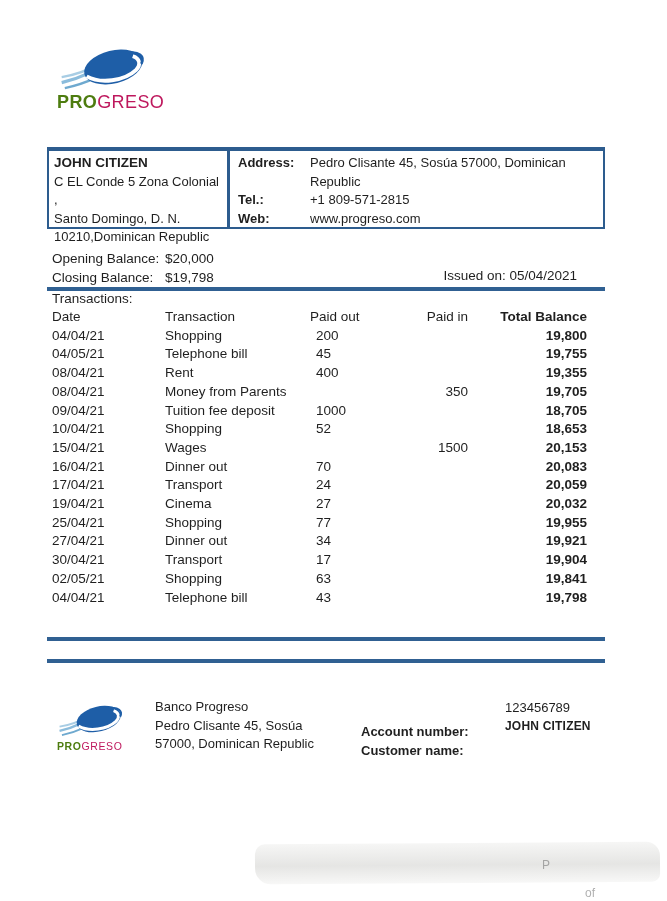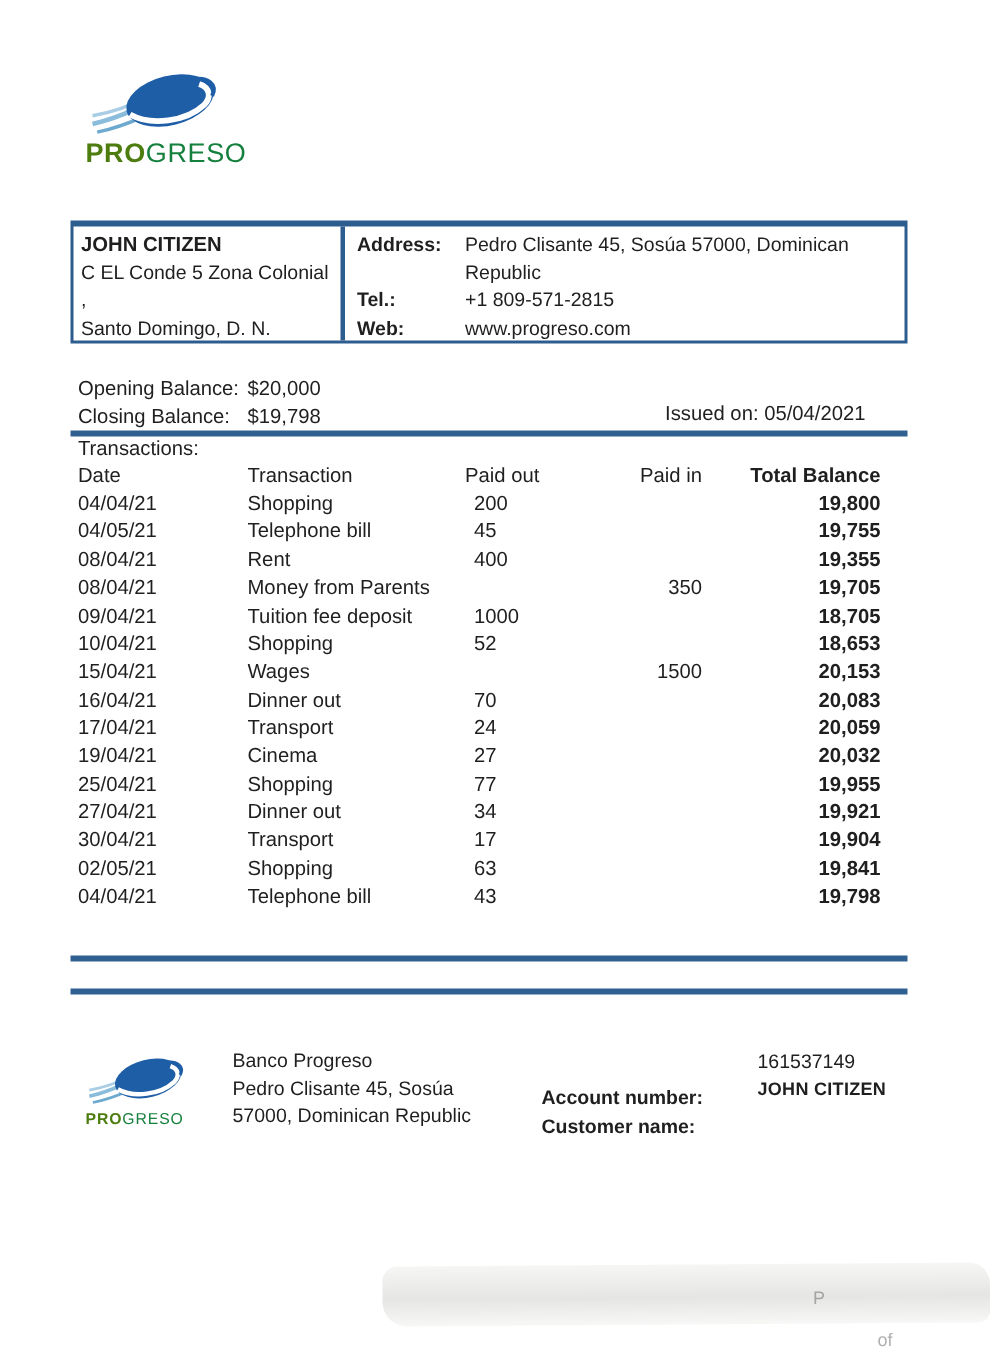--- a/index.html
+++ b/index.html
@@ -6,21 +6,21 @@
   body{width:667px;height:901px;font-family:"Liberation Sans","DejaVu Sans",sans-serif;color:#1f1f1f;}
   .page{position:relative;width:667px;height:901px;background:#fff;overflow:hidden;}
 
   
   .logo{position:absolute;}
   .logo-top{left:55px;top:42px;width:110px;}
   .logo-top svg{width:104px;height:50px;display:block;}
   .logo-text{font-size:18px;letter-spacing:.4px;margin-top:0px;}
   .logo-top .logo-text{margin-left:2px;}
   .pro{font-weight:700;color:#4d7c0f;}
-  .greso{font-weight:400;color:#15803d;}
+  .greso{font-weight:400;color:#be185d;}
 
   
   .info-box{position:absolute;left:47px;top:147px;width:558px;height:82px;
     border:2px solid #2d5c8e;border-top-width:4px;box-sizing:border-box;display:flex;}
   .info-left{width:181px;border-right:3px solid #2d5c8e;box-sizing:border-box;
     padding:3px 4px 0 5px;font-size:13px;line-height:18.6px;}
   .cust-name{font-weight:700;font-size:13.5px;}
   .info-right{flex:1;padding:3px 0 0 8px;font-size:13px;line-height:18.6px;}
   .contact-row{display:flex;}
   .contact-label{width:72px;font-weight:700;}
@@ -82,20 +82,21 @@
       <path d="M88 14 C 100 12, 109 18, 104 28" stroke="#1e5ea7" stroke-width="3.5" fill="none"></path>
     </svg>
     <div class="logo-text"><span class="pro">PRO</span><span class="greso">GRESO</span></div>
   </div>
 
   <div class="info-box">
     <div class="info-left">
       <div class="cust-name">JOHN CITIZEN</div>
       <div>C EL Conde 5 Zona Colonial ,</div>
       <div>Santo Domingo, D. N.</div>
+      <div>10210,Dominican Republic</div>
     </div>
     <div class="info-right">
       <div class="contact-row">
         <span class="contact-label">Address:</span>
         <span class="contact-value">Pedro Clisante 45, Sosúa 57000, Dominican Republic</span>
       </div>
       <div class="contact-row">
         <span class="contact-label">Tel.:</span>
         <span class="contact-value">+1 809-571-2815</span>
       </div>
@@ -267,21 +268,21 @@
     <div>Pedro Clisante 45, Sosúa</div>
     <div>57000, Dominican Republic</div>
   </div>
 
   <div class="footer-labels">
     <div>Account number:</div>
     <div>Customer name:</div>
   </div>
 
   <div class="footer-values">
-    <div class="acct">161537149</div>
+    <div class="acct">123456789</div>
     <div class="custn">JOHN CITIZEN</div>
   </div>
 
   <div class="scan-bar"></div>
   <span class="scan-frag frag-p">P</span>
   <span class="scan-frag frag-of">of</span>
 
 </div>
 
 </body></html>

